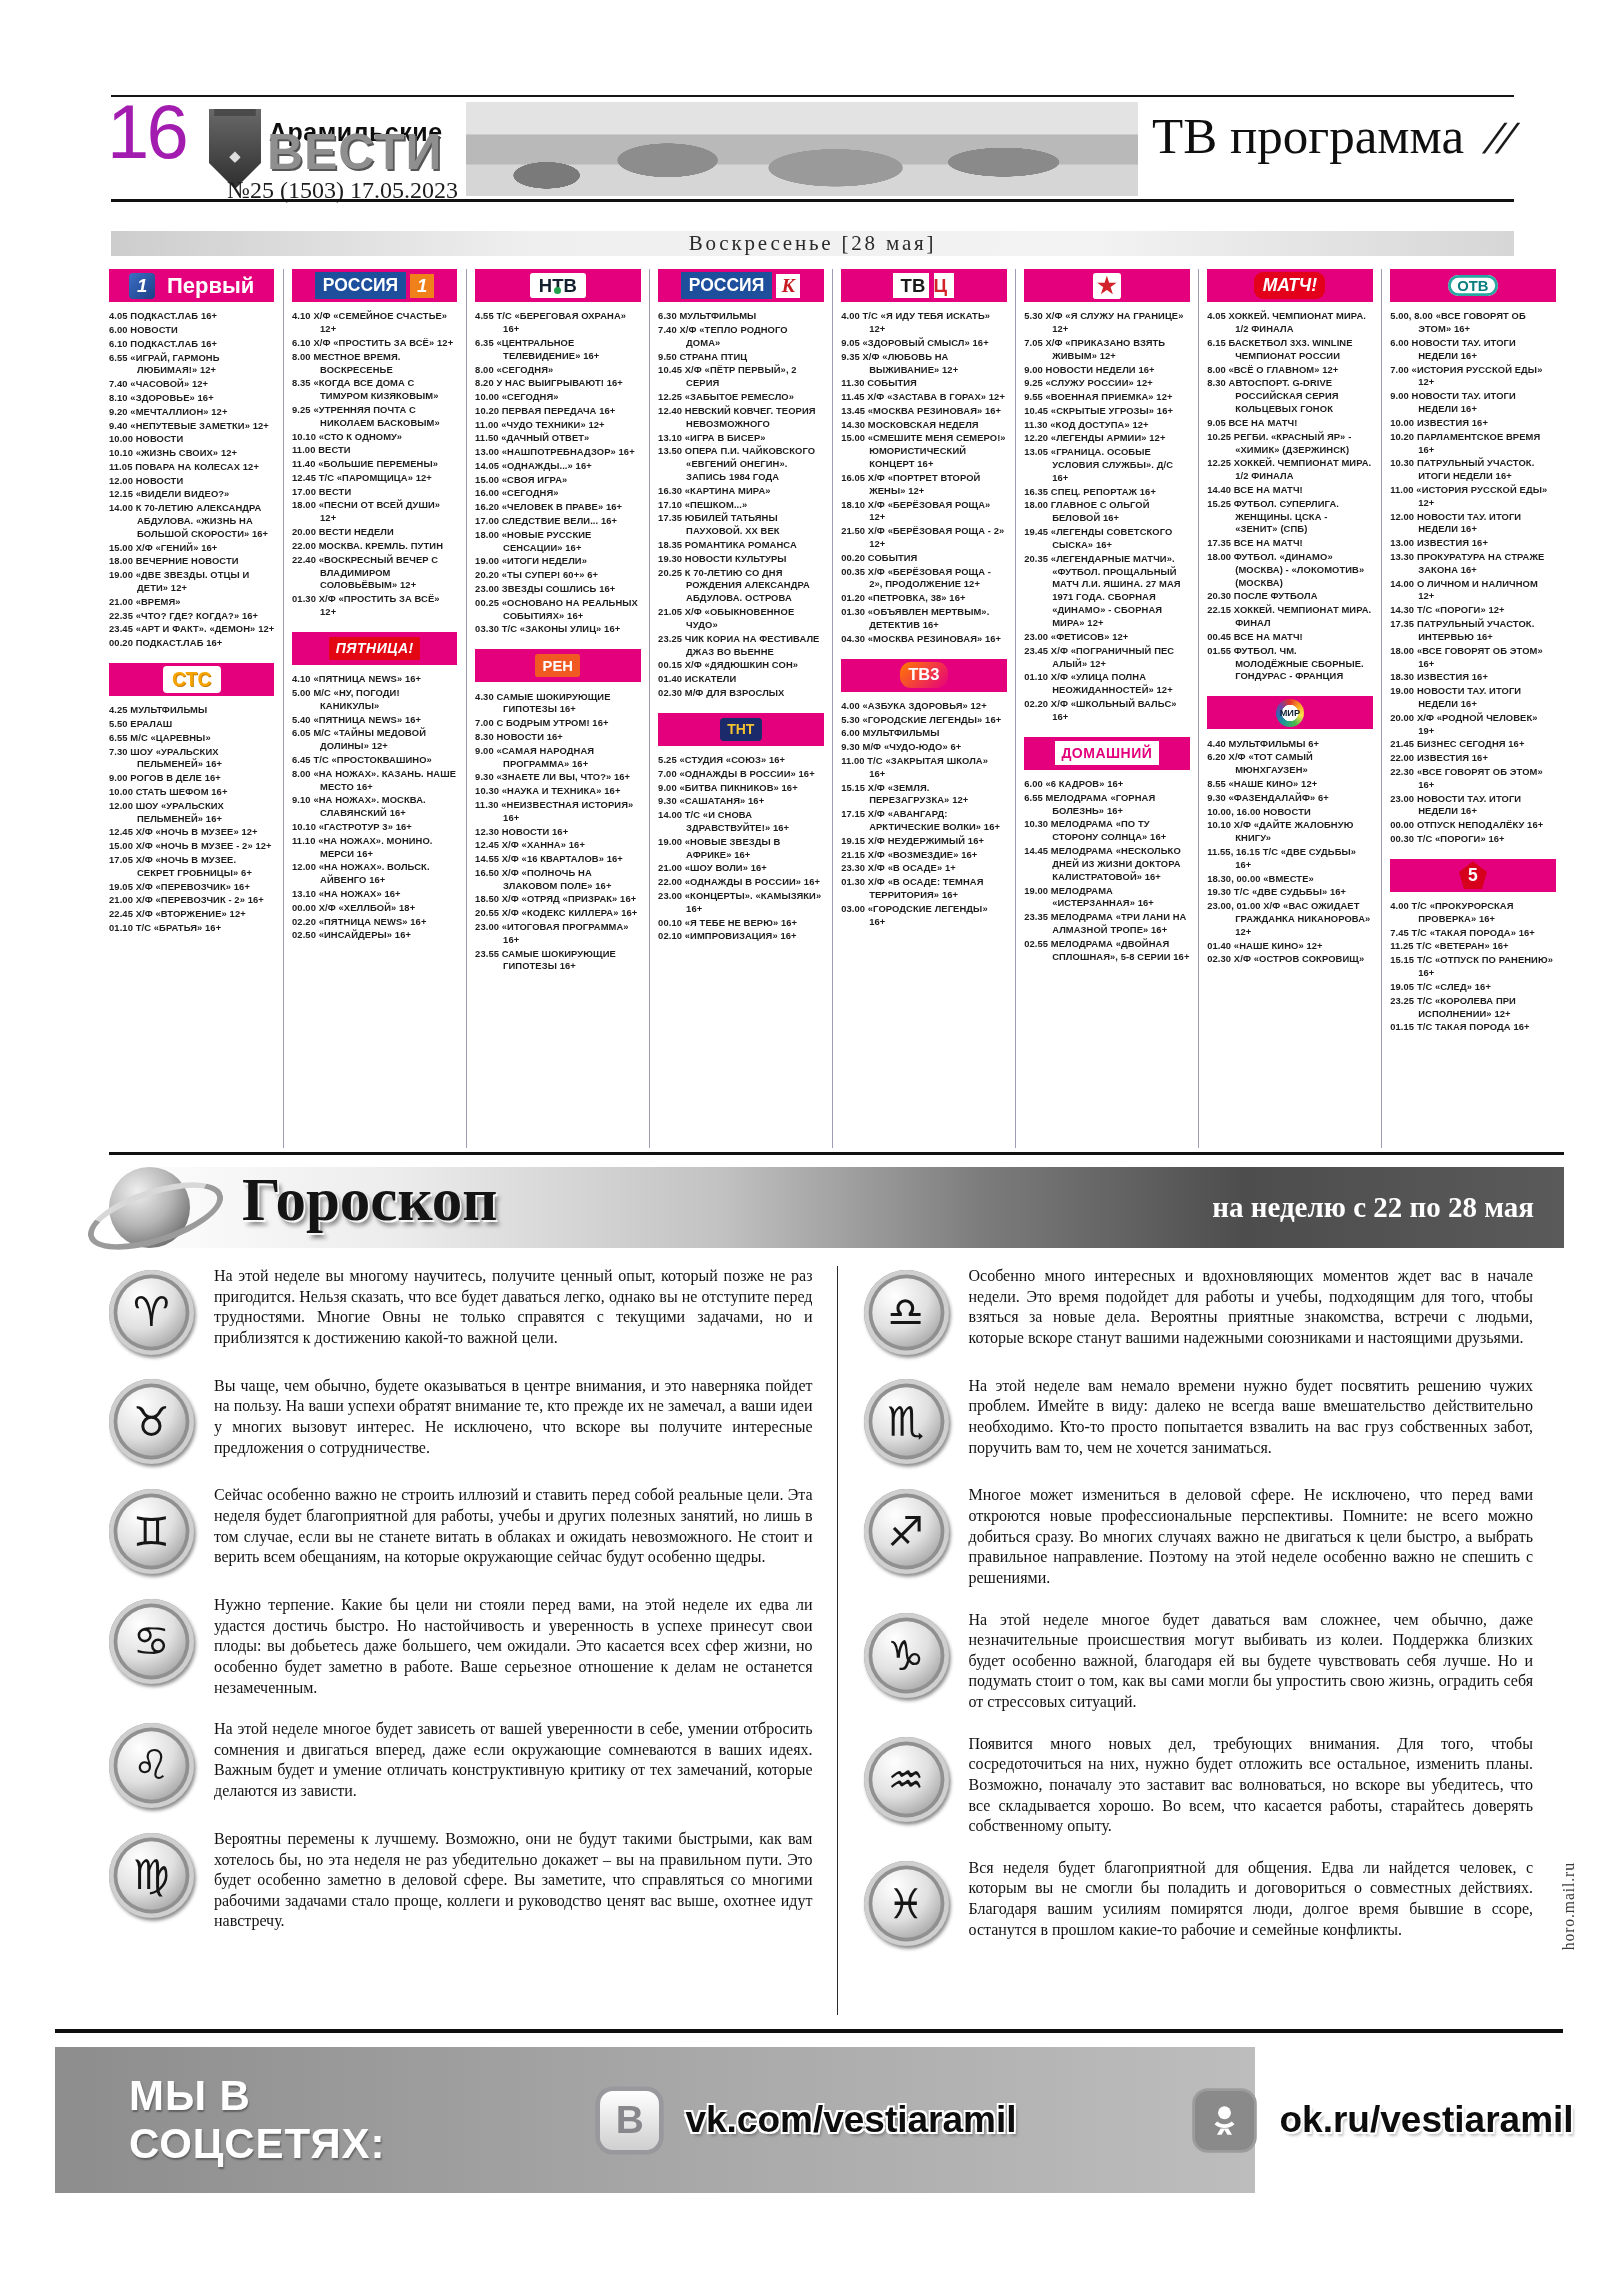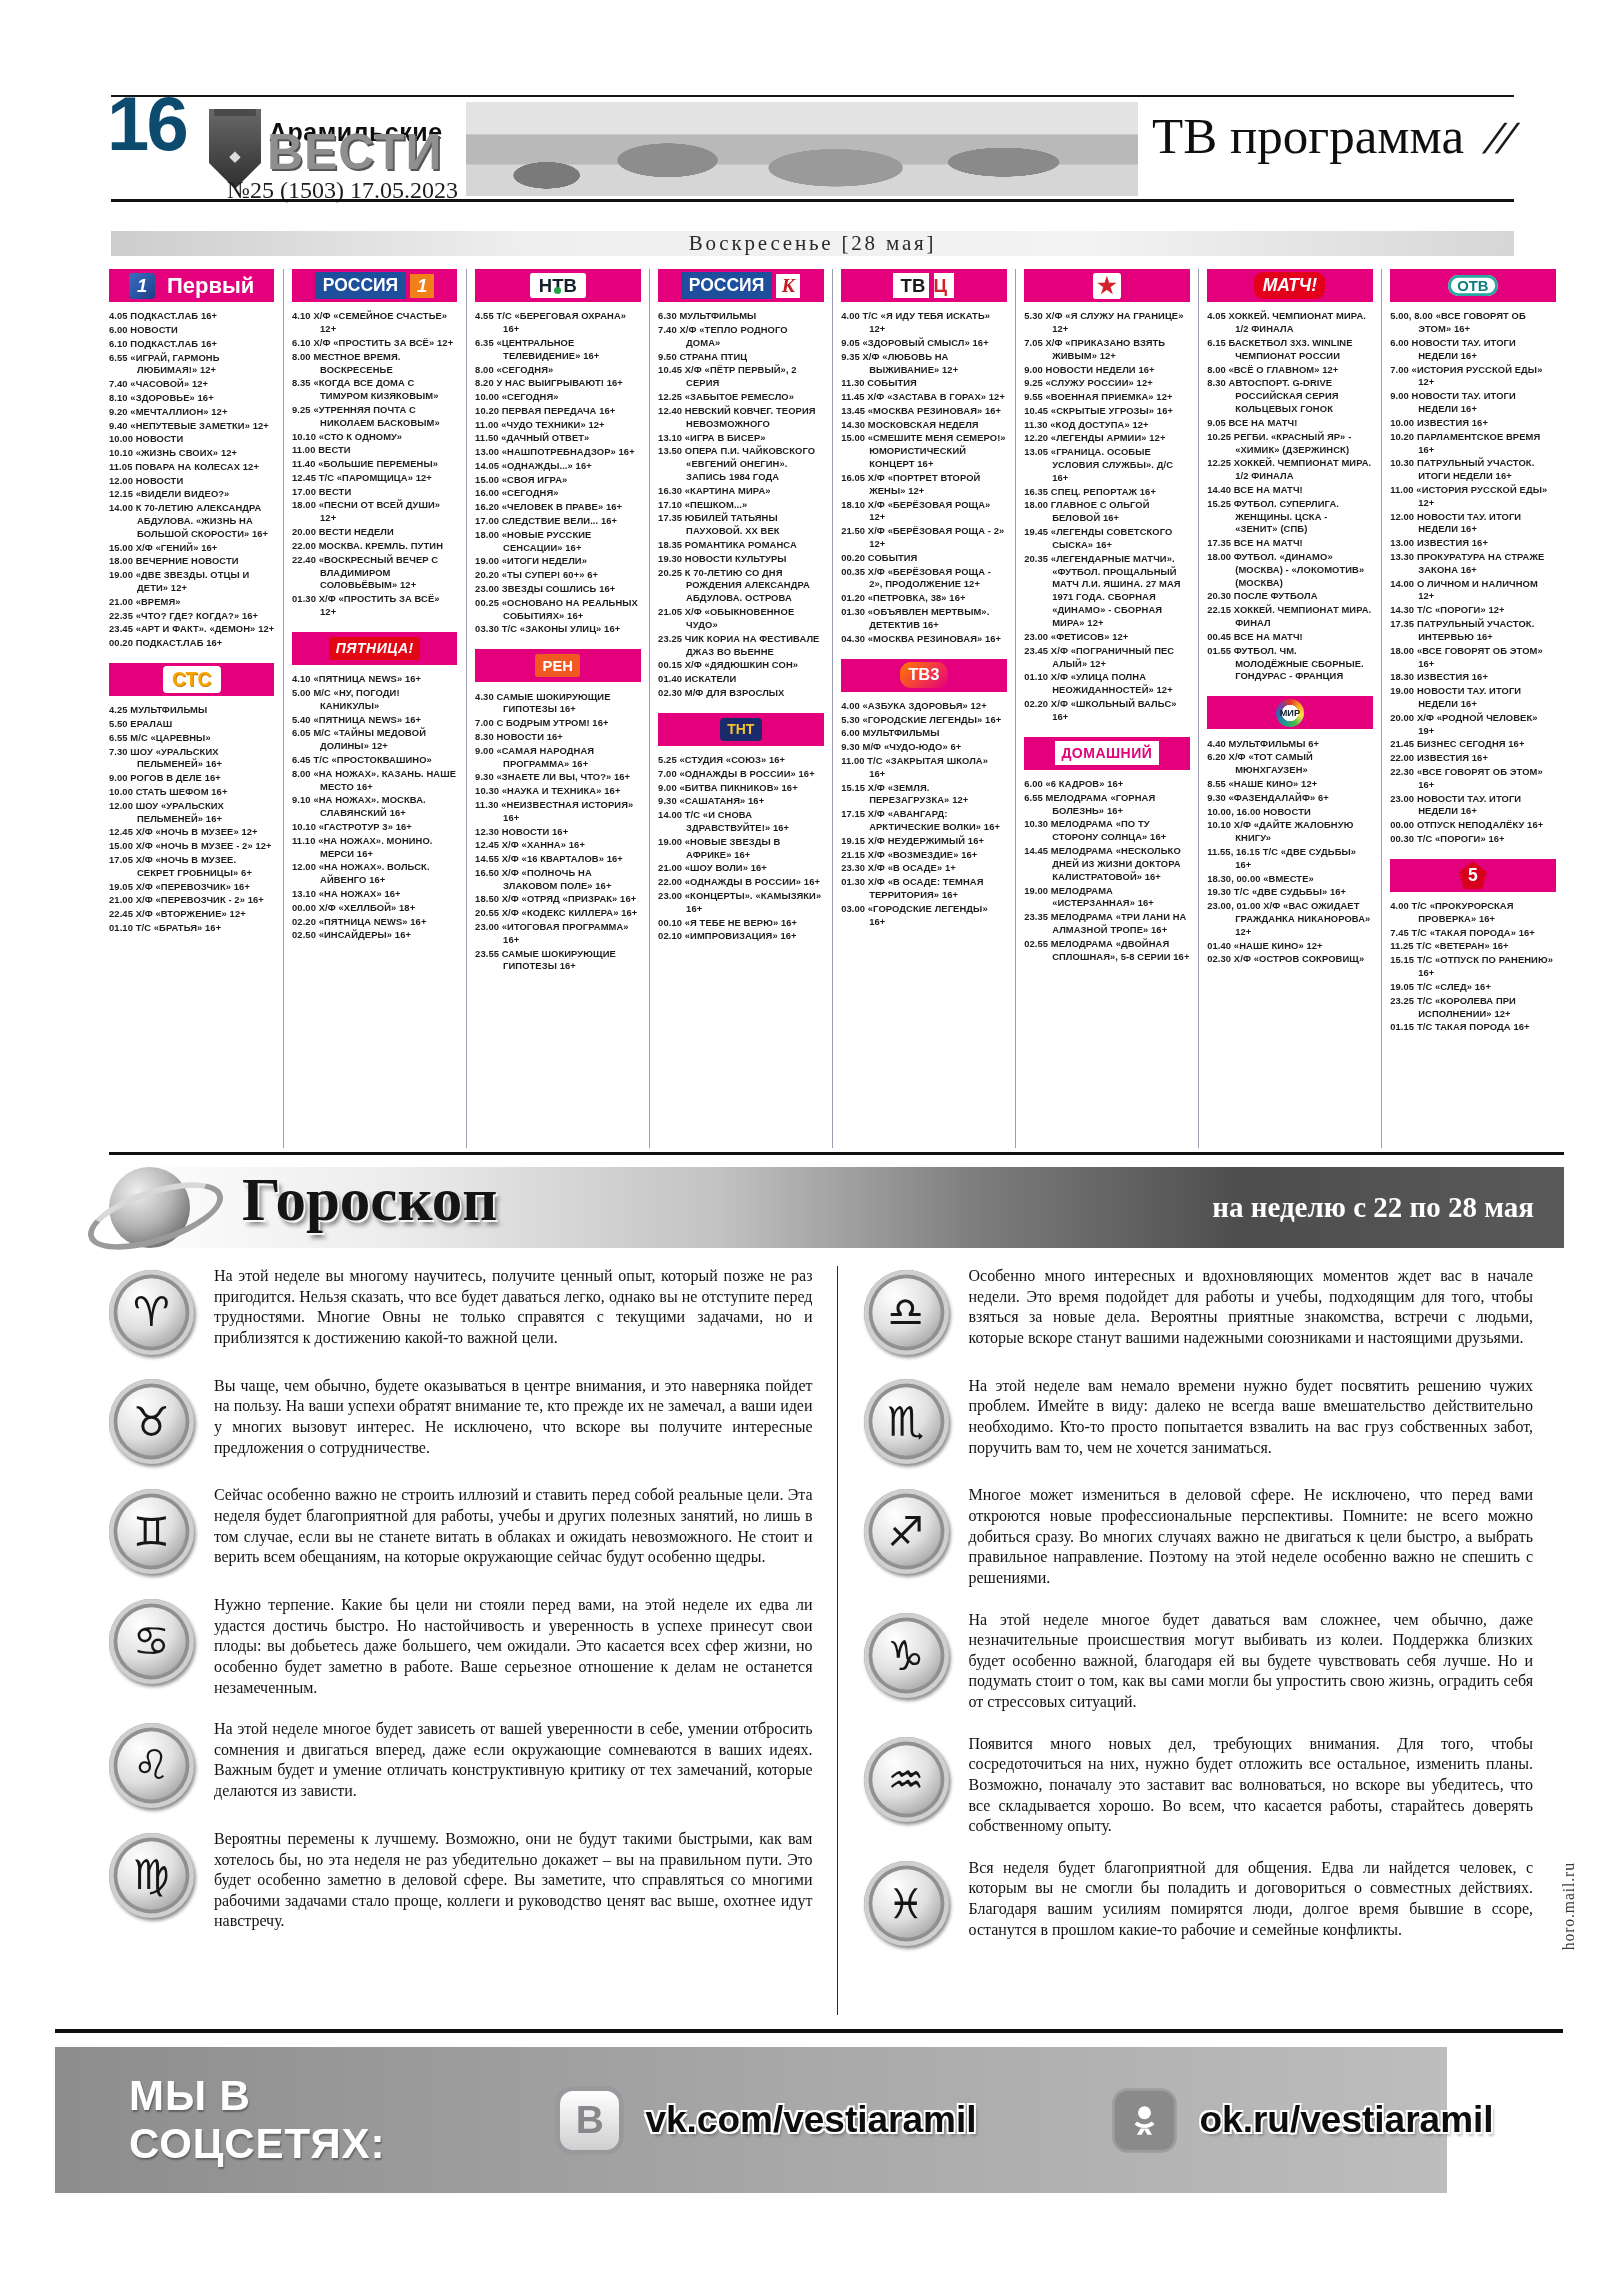--- a/index.html
+++ b/index.html
@@ -1,21 +1,21 @@
 <!DOCTYPE html>
 <html style="font-size:14.8px"><head>
 <meta charset="utf-8">
 <style>
   html,body{margin:0;padding:0;}
   body{width:1619px;height:2290px;position:relative;background:#fff;font-family:"Liberation Sans",sans-serif;overflow:hidden;}
   [data-interactable]{box-sizing:border-box;}
 
   
   .rule-top{position:absolute;left:111px;width:1403px;top:95px;height:1.8px;background:#161616;}
-  .pgnum{position:absolute;left:107px;top:86px;font-weight:700;font-size:76px;line-height:1;color:#0c4a6e;letter-spacing:-2.8px;}
+  .pgnum{position:absolute;left:107px;top:94px;font-weight:400;font-size:76px;line-height:1;color:#a21caf;letter-spacing:-2.8px;}
   .crest{position:absolute;left:209px;top:102px;width:52px;height:87px;background:linear-gradient(#6e6e6e,#2e2e2e);clip-path:polygon(0 8%,100% 8%,100% 70%,50% 100%,0 70%);}
   .crest:before{content:"";position:absolute;left:10%;top:-6%;width:80%;height:22%;background:#4a4a4a;clip-path:polygon(0 100%,0 30%,20% 30%,20% 0,40% 0,40% 30%,60% 30%,60% 0,80% 0,80% 30%,100% 30%,100% 100%);}
   .crest:after{content:"◆";position:absolute;left:0;right:0;top:52%;text-align:center;color:#ddd;font-size:14.8px;}
   .brand-top{position:absolute;left:269px;top:118px;font-weight:800;font-size:25px;color:#0e0e0e;letter-spacing:0.5px;}
   .brand-main{position:absolute;left:267px;top:127px;font-weight:900;font-size:50px;line-height:1;color:#8f8f8f;letter-spacing:0.9px;text-shadow:1.8px 1.8px 0 #565656;}
   .issue{position:absolute;left:227px;top:177px;font-family:"Liberation Serif",serif;font-size:24px;color:#1d1d1d;}
   .photo{position:absolute;left:466px;top:102px;width:672px;height:94px;background:
     radial-gradient(55px 22px at 12% 78%,#7a7a7a 0 60%,transparent 61%),
     radial-gradient(83px 28px at 30% 62%,#8d8d8d 0 60%,transparent 61%),
     radial-gradient(111px 31px at 55% 70%,#9a9a9a 0 60%,transparent 61%),
@@ -75,21 +75,21 @@
   .h-body{position:absolute;left:109px;width:1455px;top:1266px;height:749px;display:flex;overflow:hidden;}
   .h-col{width:50%;padding-right:24px;}
   .h-col.right{border-left:1.8px solid #2c2c2c;padding-left:26px;padding-right:31px;}
   .h-entry{display:flex;align-items:flex-start;margin-bottom:21px;}
   .medallion{width:85px;height:85px;flex:0 0 85px;border-radius:50%;margin-right:20px;margin-top:3.7px;background:radial-gradient(circle at 36% 30%,#ffffff,#e0e0e0 42%,#a3a3a3 74%,#6d6d6d 100%);box-shadow:inset 0 0 0 4.6px #cfcfcf,inset 0 0 0 8.3px #909090,1.8px 2.8px 3.7px rgba(0,0,0,0.45);display:flex;align-items:center;justify-content:center;font-family:"DejaVu Sans",sans-serif;font-size:41px;color:#161616;}
   .h-text{font-family:"Liberation Serif",serif;font-size:16px;line-height:1.29;text-align:justify;color:#121212;}
   .watermark{position:absolute;right:41px;top:1862px;writing-mode:vertical-rl;transform:rotate(180deg);font-family:"Liberation Serif",serif;font-size:15.7px;color:#3a3a3a;letter-spacing:0.9px;}
 
   
   .rule-foot{position:absolute;left:55px;width:1508px;top:2029px;height:3.7px;background:#0e0e0e;}
-  .footer{position:absolute;left:55px;width:1392px;top:2047px;height:146px;background:linear-gradient(90deg,#8d8d8d,#a9a9a9 55%,#bdbdbd);display:flex;align-items:center;padding:0 0 0 74px;}
+  .footer{position:absolute;left:55px;width:1200px;top:2047px;height:146px;background:linear-gradient(90deg,#8d8d8d,#a9a9a9 55%,#bdbdbd);display:flex;align-items:center;padding:0 0 0 74px;gap:40px;}
   .f-label{font-weight:900;font-size:42px;color:#fff;letter-spacing:0.9px;text-shadow:0.9px 1.8px 1.8px rgba(0,0,0,0.35);}
   .f-link{display:flex;align-items:center;cursor:pointer;}
   .f-link.vk{margin-left:175px;}
   .f-link.ok{margin-left:138px;}
   .f-chip{width:59px;height:59px;border-radius:13px;display:flex;align-items:center;justify-content:center;flex:0 0 59px;}
   .f-chip.vkc{background:linear-gradient(#ffffff,#cfcfcf);box-shadow:0 0 0 4.6px #98989d;color:#87878c;font-weight:900;font-size:39px;}
   .f-chip.okc{background:#8a8a8a;box-shadow:0 0 0 2.8px #9c9c9c;}
   .f-text{margin-left:26px;font-weight:900;font-size:37px;color:#0d0d0d;text-shadow:-1.8px -1.8px 0 #fff,1.8px -1.8px 0 #fff,-1.8px 1.8px 0 #fff,1.8px 1.8px 0 #fff,2.8px 3.7px 2.8px rgba(0,0,0,0.25);}
 </style>
 </head>

